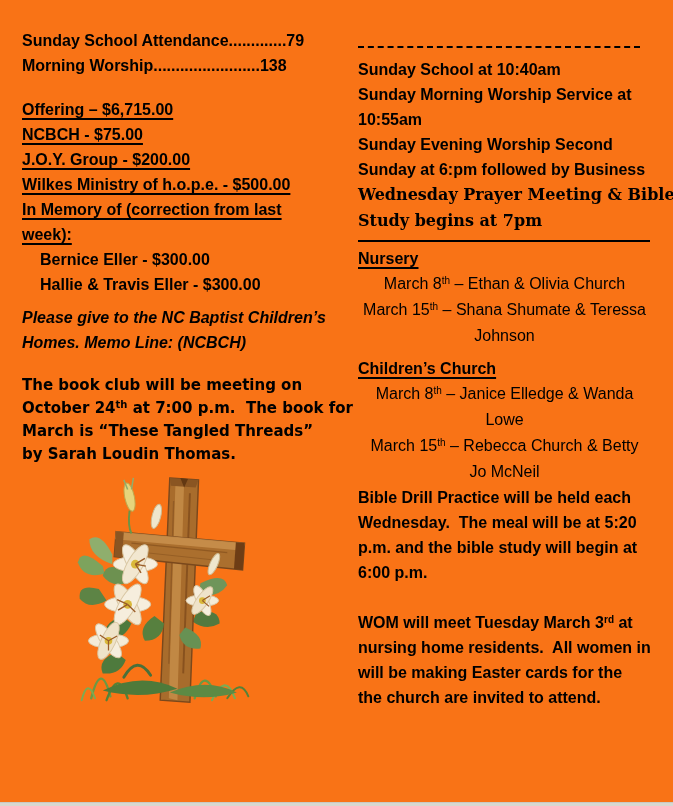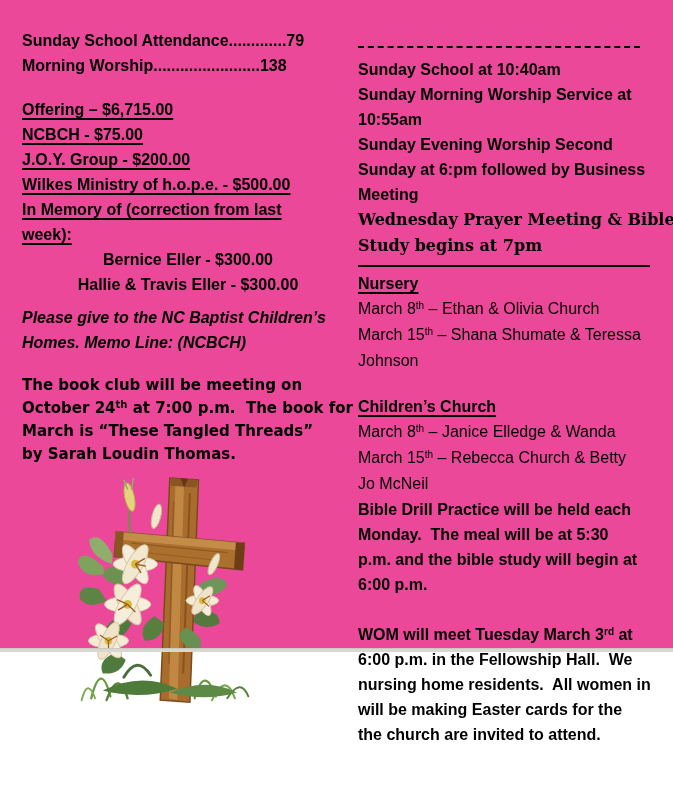--- a/index.html
+++ b/index.html
@@ -1,53 +1,53 @@
 <!DOCTYPE html>
 <html><head>
 <meta charset="utf-8">
 <style>
   * { margin:0; padding:0; box-sizing:border-box; }
   html,body { background:#ffffff; }
   body { width:673px; height:806px; overflow:hidden; position:relative;
          font-family:"Liberation Sans", sans-serif; color:#000; }
-  .page { width:673px; height:652px; position:relative; background:#ec4899; }
+  .page { width:673px; height:806px; position:relative; background:#f97316; }
   .cols { display:flex; align-items:flex-start; }
   .col-left  { width:336px; padding-left:22px; padding-top:28px; flex:none; }
   .col-right { width:315px; padding-left:22px; padding-top:46px; flex:none; }
 
   .ln { white-space:pre; }
 
   
   .sb  { font-weight:bold; font-size:16px; line-height:25px; }
   
-  .sr  { font-weight:normal; font-size:16px; line-height:26px; }
+  .sr  { font-weight:normal; font-size:16px; line-height:26px;text-align:center; }
   .it  { font-style:italic; }
   .u   { text-decoration:underline; text-underline-offset:3px; text-decoration-thickness:1.5px; }
-  .indent { padding-left:18px;text-align:center; }
+  .indent { padding-left:18px; }
 
   
   .ab { font-family:"DejaVu Sans", sans-serif; font-weight:bold; font-size:15px; line-height:23px; }
 
   
   .serifb { font-family:"DejaVu Serif", serif; font-weight:bold; font-size:16px; line-height:26px; }
 
   sup { font-size:10px; line-height:0; vertical-align:5px; }
 
   .attendance    { margin-bottom:19px; }
   .memorial      { margin-bottom:0; }
   .ncbch-note    { margin-top:8px; }
   .hurricane     { margin-top:17px; }
   .book-club     { margin-top:19px; }
   .image-wrap    { margin-top:5px; margin-left:52px; width:182px; height:240px; }
   .image-wrap svg{ display:block; }
 
   .dashed-line { width:282px; border-top:2px dashed #000; margin-bottom:9px; }
   .solid-line  { width:292px; border-top:2px solid #000; margin-top:6px; margin-bottom:4px; }
   .sched  { }
-  .cc-section { margin-top:20px; }
+  .cc-section { margin-top:7px; }
   .drill  { }
   .wom    { margin-top:25px; }
 
   .bottom-edge { position:absolute; left:0; bottom:0; width:673px; height:4px;
                  border-top:1px solid #c9c9c2; }
 </style>
 </head>
 <body>
 
 <div class="page">
@@ -185,54 +185,53 @@
     <div class="col-right">
 
       <div class="dashed-line"></div>
 
       <div class="sched sb">
         <div class="ln">Sunday School at 10:40am</div>
         <div class="ln">Sunday Morning Worship Service at</div>
         <div class="ln">10:55am</div>
         <div class="ln">Sunday Evening Worship Second</div>
         <div class="ln">Sunday at 6:pm followed by Business</div>
-        <div class="ln">Meeting</div>
       </div>
 
       <div class="prayer serifb">
         <div class="ln">Wednesday Prayer Meeting &amp; Bible</div>
         <div class="ln">Study begins at 7pm</div>
       </div>
 
       <div class="solid-line"></div>
 
       <div class="nursery-section">
         <div class="ln sb u">Nursery</div>
         <div class="ln sr"><span>March 8</span><sup>th</sup><span> – Ethan &amp; Olivia Church</span></div>
         <div class="ln sr"><span>March 15</span><sup>th</sup><span> – Shana Shumate &amp; Teressa</span></div>
         <div class="ln sr">Johnson</div>
       </div>
 
       <div class="cc-section">
         <div class="ln sb u">Children’s Church</div>
         <div class="ln sr"><span>March 8</span><sup>th</sup><span> – Janice Elledge &amp; Wanda</span></div>
+        <div class="ln sr">Lowe</div>
         <div class="ln sr"><span>March 15</span><sup>th</sup><span> – Rebecca Church &amp; Betty</span></div>
         <div class="ln sr">Jo McNeil</div>
       </div>
 
       <div class="drill sb">
         <div class="ln">Bible Drill Practice will be held each</div>
-        <div class="ln">Monday.  The meal will be at 5:30</div>
+        <div class="ln">Wednesday.  The meal will be at 5:20</div>
         <div class="ln">p.m. and the bible study will begin at</div>
         <div class="ln">6:00 p.m.</div>
       </div>
 
       <div class="wom sb">
         <div class="ln"><span>WOM will meet Tuesday March 3</span><sup>rd</sup><span> at</span></div>
-        <div class="ln">6:00 p.m. in the Fellowship Hall.  We</div>
         <div class="ln">nursing home residents.  All women in</div>
         <div class="ln">will be making Easter cards for the</div>
         <div class="ln">the church are invited to attend.</div>
       </div>
     </div>
   </div>
 
   <div class="bottom-edge" style="background: rgb(216, 216, 209);"></div>
 </div>
 

